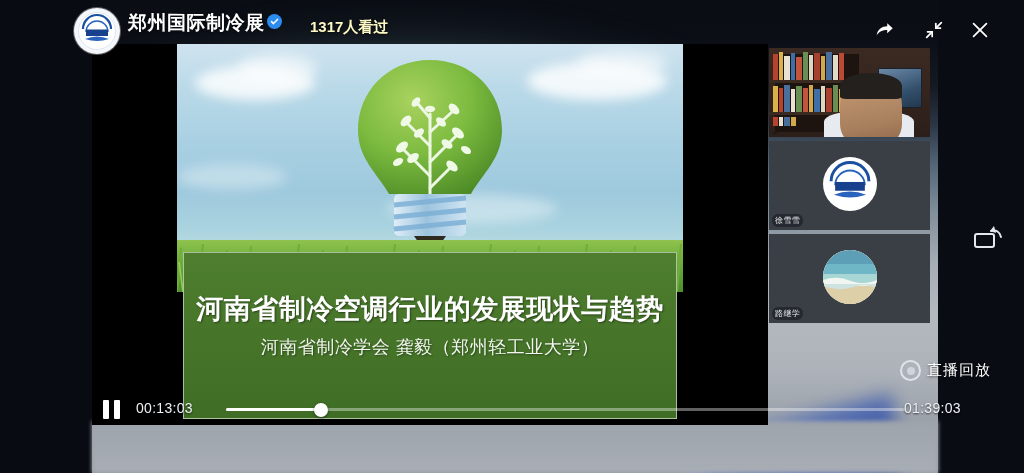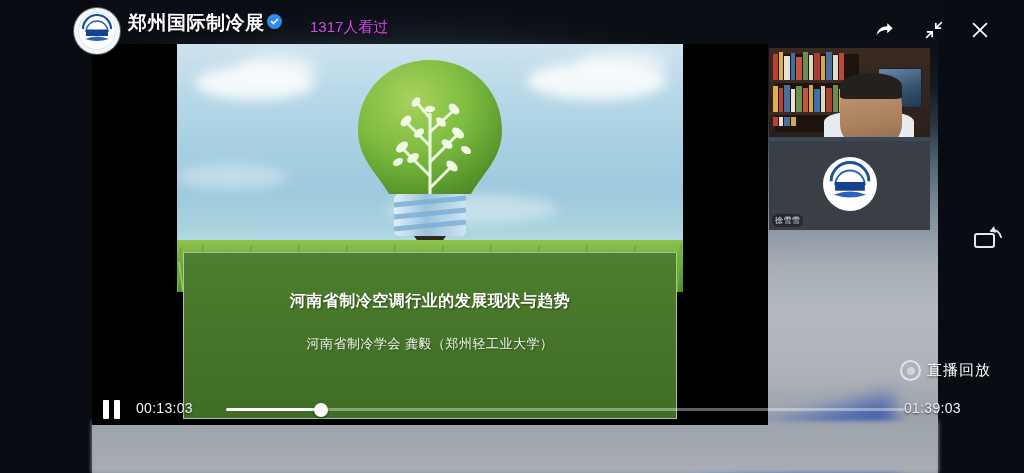--- a/index.html
+++ b/index.html
@@ -33,22 +33,22 @@
      background:#f4f7fb;box-shadow:0 0 0 1px rgba(255,255,255,.35);overflow:hidden;
      display:flex;align-items:center;justify-content:center;}
   .avatar svg{width:40px;height:40px;display:block;}
   .chan-name{position:absolute;left:128px;top:10px;color:#fff;font-size:19px;font-weight:700;
      letter-spacing:.5px;text-shadow:0 1px 3px rgba(0,0,0,.6);white-space:nowrap;}
   .verified{position:absolute;left:267px;top:14px;width:15px;height:15px;border-radius:50%;
      background:#2d8cf0;display:flex;align-items:center;justify-content:center;}
   .verified svg{width:9px;height:9px;}
   .chan-sub{position:absolute;left:128px;top:35px;color:rgba(226,232,240,.62);font-size:12.5px;
      text-shadow:0 1px 3px rgba(0,0,0,.5);white-space:nowrap;}
-  .viewers{position:absolute;left:310px;top:18px;color:#d946ef;font-size:15px;
-     text-shadow:0 1px 3px rgba(0,0,0,.55);white-space:nowrap;}
+  .viewers{position:absolute;left:310px;top:18px;color:#fef9c3;font-size:15px;
+     text-shadow:0 1px 3px rgba(0,0,0,.55);white-space:nowrap;font-weight:bold;}
 
   .hdr-btn{position:absolute;top:16px;width:28px;height:28px;display:flex;align-items:center;
      justify-content:center;cursor:pointer;}
   .hdr-btn svg{width:22px;height:22px;}
   #share-btn{left:870px;}
   #collapse-btn{left:920px;}
   #close-btn{left:966px;}
 
   
   .stage{position:absolute;left:177px;top:44px;width:506px;height:381px;background:#000;z-index:20;
@@ -69,24 +69,24 @@
 
   .bulb-wrap{position:absolute;left:153px;top:10px;width:200px;height:205px;}
   .grassband{position:absolute;left:0;top:196px;width:506px;height:52px;
      background:linear-gradient(180deg,#8fc24e 0%,#6fae3c 40%,#4f8f2b 100%);}
   .grassband svg{position:absolute;left:0;top:-14px;width:506px;height:66px;display:block;}
 
   .greenbox{position:absolute;left:6px;top:208px;width:494px;height:167px;
      background:linear-gradient(180deg,#4e7e2e 0%,#47762a 45%,#3f6d25 100%);
      border:1px solid rgba(255,255,255,.55);box-sizing:border-box;}
   .slide-title{position:absolute;left:0;top:38px;width:100%;text-align:center;color:#fff;
-     font-size:16px;font-weight:700;letter-spacing:.5px;
+     font-size:27px;font-weight:700;letter-spacing:.5px;
      text-shadow:1px 1px 2px rgba(0,0,0,.45);}
   .slide-sub{position:absolute;left:0;top:82px;width:100%;text-align:center;color:#f2f6ee;
-     font-size:13px;letter-spacing:.5px;text-shadow:1px 1px 2px rgba(0,0,0,.4);}
+     font-size:18px;letter-spacing:.5px;text-shadow:1px 1px 2px rgba(0,0,0,.4);}
 
   
   .controls{position:absolute;left:92px;top:392px;width:832px;height:34px;z-index:45;
      display:flex;align-items:center;}
   .playpause{position:absolute;left:0px;top:0px;width:38px;height:34px;display:flex;
      align-items:center;justify-content:center;cursor:pointer;}
   .playpause .bar{width:6px;height:19px;background:#fff;border-radius:1px;margin:0 2.5px;}
   .cur-time{position:absolute;left:44px;top:8px;color:#eef2f6;font-size:14px;
      text-shadow:0 1px 2px rgba(0,0,0,.7);white-space:nowrap;letter-spacing:.3px;}
   .track{position:absolute;left:134px;top:16px;width:680px;height:3px;
@@ -353,20 +353,34 @@
           <path d="M6 18 A14 14 0 0 1 34 18" stroke="#1b4fa0" stroke-width="2.2" fill="none"></path>
           <path d="M9 21 A11 11 0 0 1 31 21" stroke="#2a63bd" stroke-width="1.4" fill="none"></path>
           <rect x="9" y="18.5" width="22" height="6.5" fill="#17418c"></rect>
           <path d="M8 28 q12 -5 24 0 q-12 4 -24 0z" fill="#2a63bd"></path>
         </svg>
       </div>
       <div class="thumb-name">徐雪雪</div>
     </div>
 
 
+    <div class="thumb">
+      <div class="tavatar">
+        <svg viewBox="0 0 54 54">
+          <rect width="54" height="54" fill="#e8ddc4"></rect>
+          <rect x="0" y="0" width="54" height="16" fill="#5e9fb8"></rect>
+          <rect x="0" y="14" width="54" height="12" fill="#6fb6c6"></rect>
+          <rect x="0" y="24" width="54" height="9" fill="#a8d6d4"></rect>
+          <path d="M0 30 q14 -5 28 1 q14 5 26 -1 l0 6 l-54 0z" fill="#f2f6f3"></path>
+          <rect x="0" y="36" width="54" height="18" fill="#ddcfa8"></rect>
+          <path d="M0 36 q16 6 30 1 q12 -4 24 1 l0 -4 l-54 0z" fill="#cfe4e0"></path>
+        </svg>
+      </div>
+      <div class="thumb-name">路继学</div>
+    </div>
   </div>
 
   <div class="badge">
     <div class="rec">
         <i></i>
       </div>
     <span>直播回放</span>
   </div>
 
   <div class="rotate-btn">

